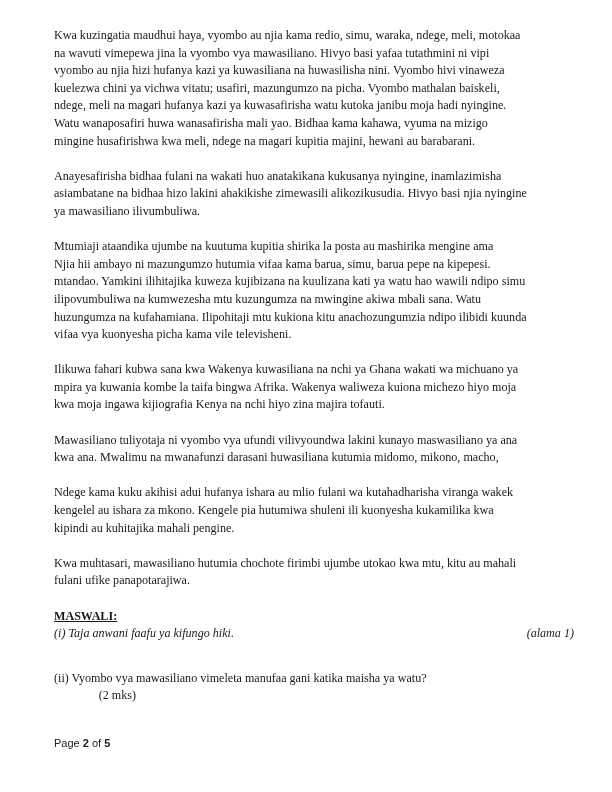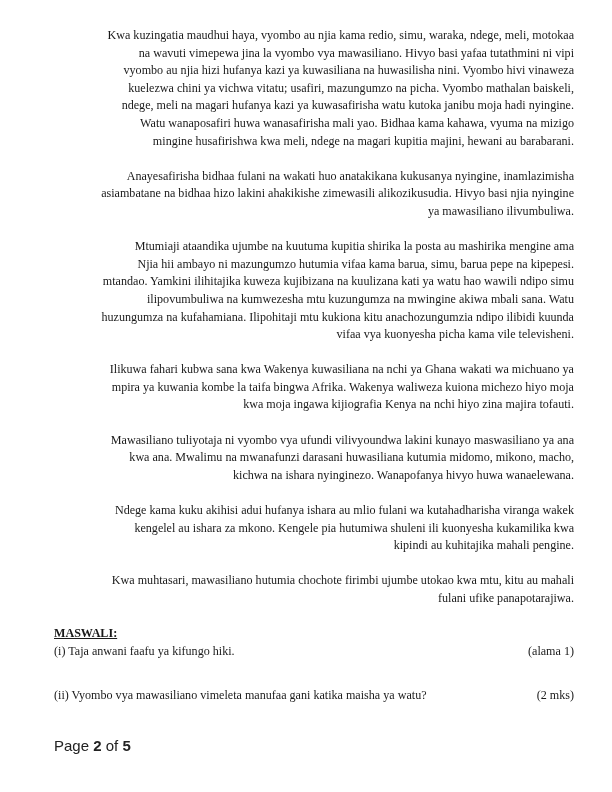--- a/index.html
+++ b/index.html
@@ -2,27 +2,27 @@
 <html><head>
 <meta charset="utf-8">
 <style>
   html, body { margin: 0; padding: 0; background: #ffffff; }
   body { width: 612px; height: 792px; position: relative; overflow: hidden; }
   .page {
     position: absolute; left: 54px; top: 27px; width: 520px;
     font-family: "Liberation Serif", serif; font-size: 12.1px; line-height: 17.6px; color: #1a1a1a;
   }
   .para { margin: 0 0 17.6px 0; white-space: normal; }
-  .para .ln { display: block; white-space: nowrap; text-align: right; }
+  .para .ln { display: block; white-space: nowrap; }
   .heading { font-weight: bold; text-decoration: underline; margin-top: 0; display: block; }
   .q { display: flex; justify-content: space-between; white-space: nowrap; }
   .q .marks { width: 82px; text-align: right; }
   .footer {
     position: absolute; left: 54px; top: 737px;
-    font-family: "Liberation Sans", sans-serif; font-size: 15px; color: #222;
+    font-family: "Liberation Sans", sans-serif; font-size: 11px; color: #222;
   }
   .footer b { font-weight: bold; }
 </style>
 </head>
 <body>
 
 <div class="page">
   <div id="paras">
       <p class="para">
         <span class="ln">Kwa kuzingatia maudhui haya, vyombo au njia kama redio, simu, waraka, ndege, meli, motokaa</span>
@@ -47,40 +47,39 @@
         <span class="ln">vifaa vya kuonyesha picha kama vile televisheni.</span>
       </p>
       <p class="para">
         <span class="ln">Ilikuwa fahari kubwa sana kwa Wakenya kuwasiliana na nchi ya Ghana wakati wa michuano ya</span>
         <span class="ln">mpira ya kuwania kombe la taifa bingwa Afrika.  Wakenya waliweza kuiona michezo hiyo moja</span>
         <span class="ln">kwa moja ingawa kijiografia Kenya na nchi hiyo zina majira tofauti.</span>
       </p>
       <p class="para">
         <span class="ln">Mawasiliano tuliyotaja ni vyombo vya ufundi vilivyoundwa lakini kunayo maswasiliano ya ana</span>
         <span class="ln">kwa ana.  Mwalimu na mwanafunzi darasani huwasiliana kutumia midomo, mikono, macho,</span>
-        <span class="ln">kichwa na ishara nyinginezo.  Wanapofanya hivyo huwa wanaelewana.</span>
       </p>
       <p class="para">
         <span class="ln">Ndege kama kuku akihisi adui hufanya ishara au mlio fulani wa kutahadharisha viranga wakek</span>
         <span class="ln">kengelel au ishara za mkono.  Kengele pia hutumiwa shuleni ili kuonyesha kukamilika kwa</span>
         <span class="ln">kipindi au kuhitajika mahali pengine.</span>
       </p>
       <p class="para">
         <span class="ln">Kwa muhtasari, mawasiliano hutumia chochote firimbi ujumbe utokao kwa mtu, kitu au mahali</span>
         <span class="ln">fulani ufike panapotarajiwa.</span>
       </p>
     </div>
 
   <div>
     <span class="heading">MASWALI:</span>
-    <div class="q" style="margin-bottom:27px;">
+    <div class="q" style="margin-bottom:27px;font-style:italic;">
       <span>(i)  Taja anwani faafu ya kifungo hiki.</span>
       <span class="marks">(alama 1)</span>
     </div>
-    <div class="q" style="margin-bottom:71px;">
+    <div class="q" style="margin-bottom:71px;flex-direction:column;">
       <span>(ii)  Vyombo vya mawasiliano vimeleta manufaa gani katika maisha ya watu?</span>
       <span class="marks">(2 mks)</span>
     </div>
 
   </div>
 </div>
 
 <div class="footer">
   <span>Page </span><b>2</b><span> of </span><b>5</b>
 </div>

